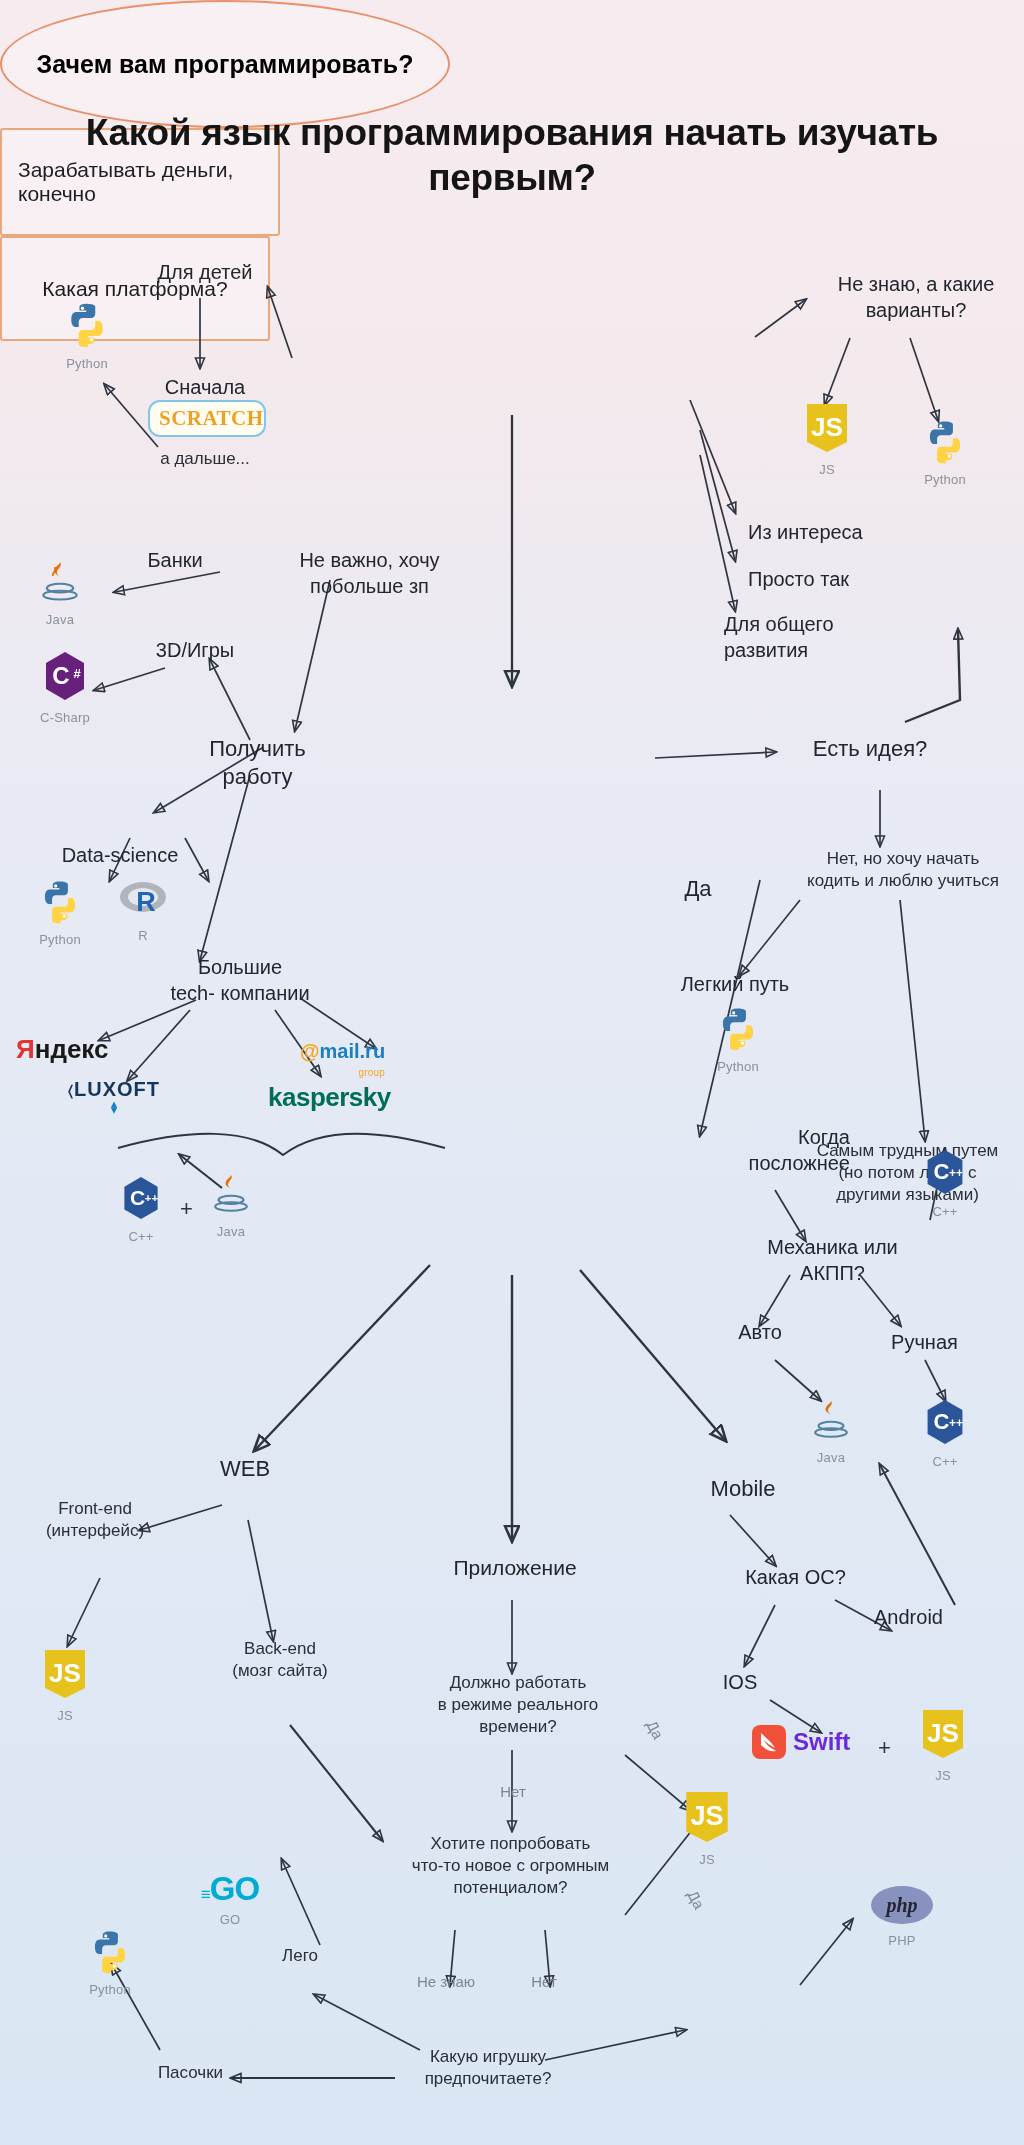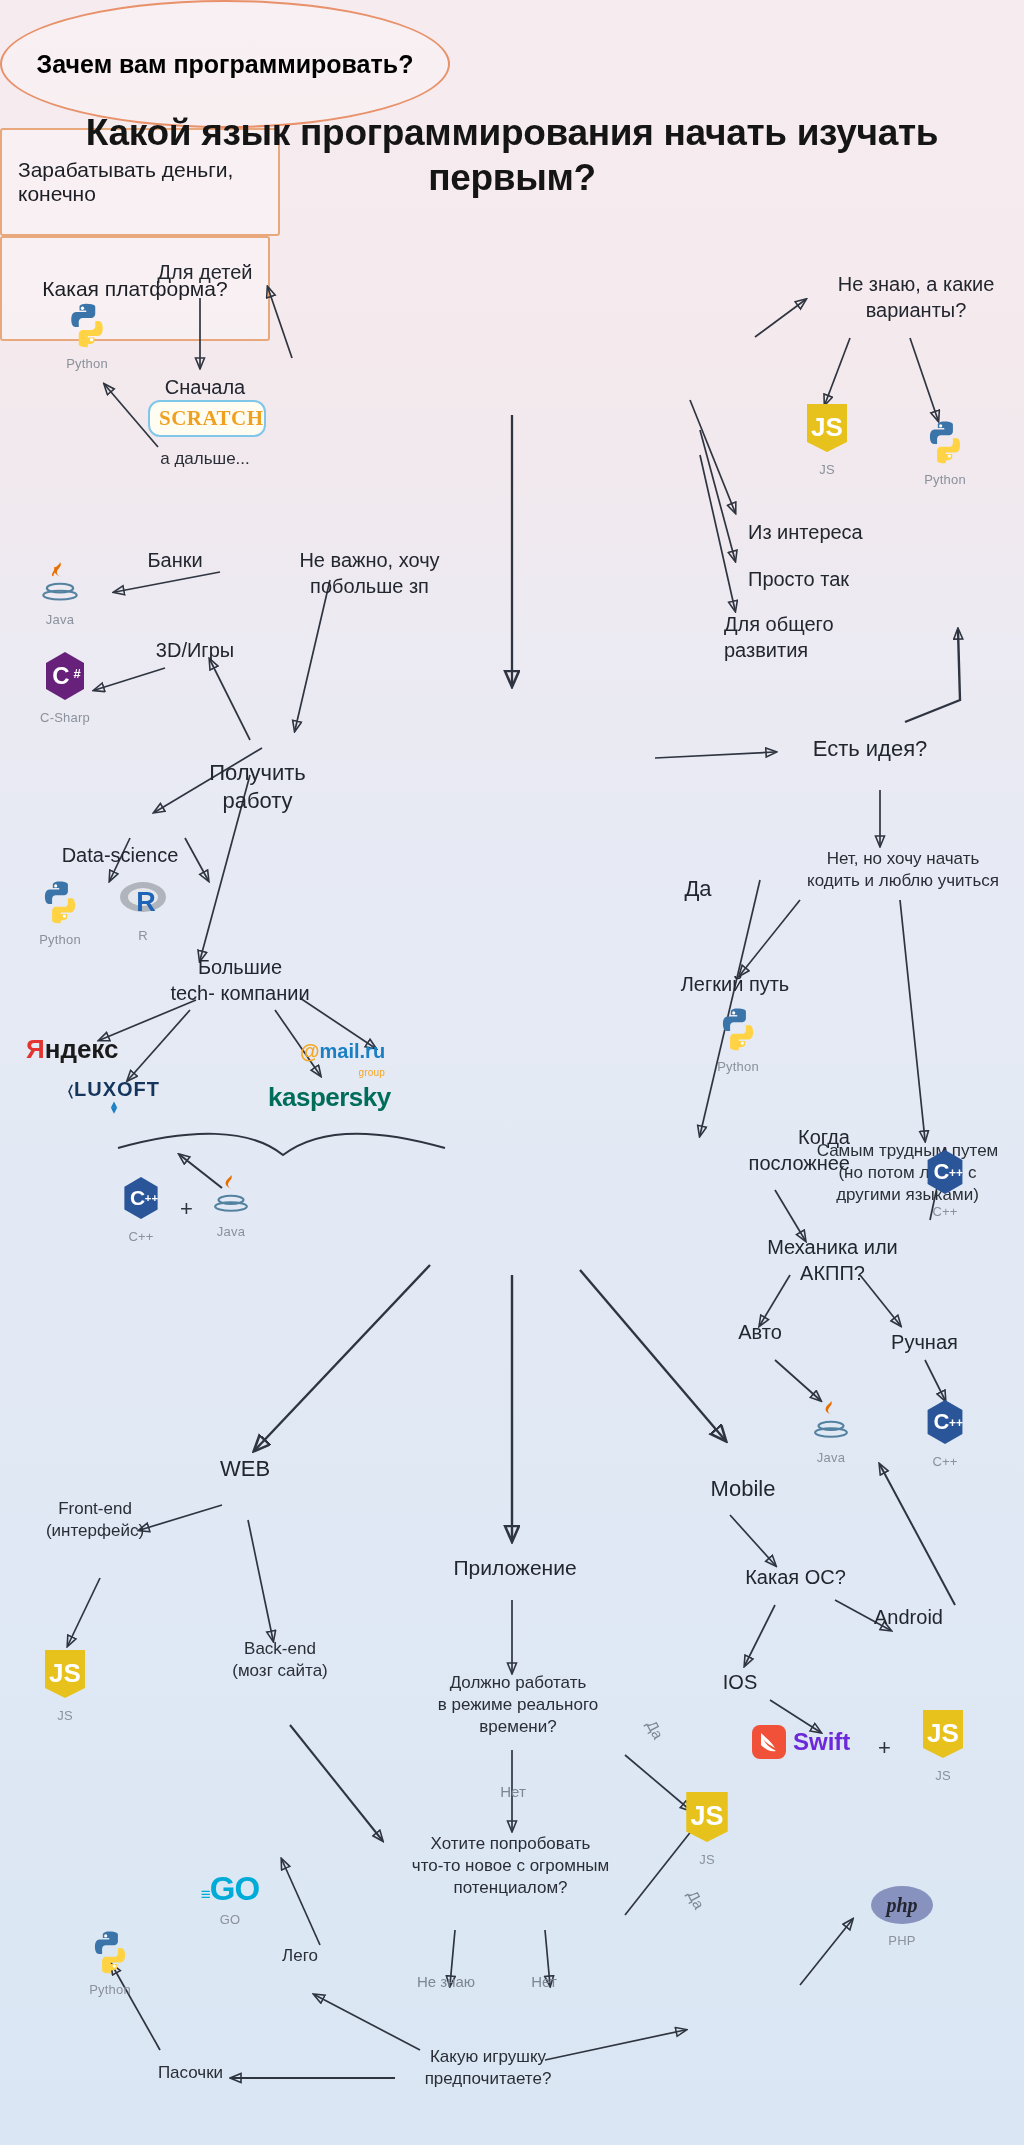--- a/index.html
+++ b/index.html
@@ -162,21 +162,21 @@
 
   <div class="node lbl" style="left:748px; top:520px; width:200px; text-align:left;">Из интереса</div>
   <div class="node lbl" style="left:748px; top:567px; width:200px; text-align:left;">Просто так</div>
   <div class="node lbl" style="left:724px; top:612px; width:200px; text-align:left;">Для общего
 развития</div>
 
   <div class="node lbl" style="left:120px; top:548px; width:110px;">Банки</div>
   <div class="node lbl" style="left:272px; top:548px; width:195px;">Не важно, хочу
 побольше зп</div>
   <div class="node lbl" style="left:130px; top:638px; width:130px;">3D/Игры</div>
-  <div class="node lbl" style="left:180px; top:735px; width:155px; font-size:22px;margin-top:24px;">Получить
+  <div class="node lbl" style="left:180px; top:735px; width:155px; font-size:22px;">Получить
 работу</div>
   <div class="node lbl" style="left:35px; top:800px; width:170px;margin-top:43px;">Data-science</div>
   <div class="node lbl" style="left:140px; top:955px; width:200px;">Большие
 tech- компании</div>
 
   <div class="node lbl" style="left:790px; top:735px; width:160px; font-size:22px;">Есть идея?</div>
   <div class="node lbl" style="left:668px; top:875px; width:60px; font-size:22px;">Да</div>
   <div class="node lbl-sm" style="left:778px; top:848px; width:250px;">Нет, но хочу начать
 кодить и люблю учиться</div>
   <div class="node lbl" style="left:655px; top:972px; width:160px;">Легкий путь</div>
@@ -285,21 +285,21 @@
 
   <div class="ico" style="left:108px; top:878px; width:70px;">
     <svg width="50" height="42" viewBox="0 0 50 42">
       <ellipse cx="25" cy="19" rx="23" ry="15" fill="#b0b5bd"></ellipse>
       <ellipse cx="25" cy="19" rx="15" ry="9" fill="#e4e7ec"></ellipse>
       <text x="28" y="33" font-size="27" font-weight="700" fill="#1f65b7" text-anchor="middle" font-family="Liberation Sans, sans-serif">R</text>
     </svg>
     <div class="cap">R</div>
   </div>
 
-  <div class="ico" style="left:26px; top:1034px;">
+  <div class="ico" style="left:16px; top:1034px;">
     <div style="font-size:26px; font-weight:700; color:#1a1a1a;">
       <span style="color:#e3342f;">Я</span>ндекс</div>
   </div>
 
   <div class="ico" style="left:68px; top:1078px;">
     <div style="font-size:20px; font-weight:700; color:#14365c; letter-spacing:1px;">
       <span style="font-size:15px;">〈</span><span>LUXOFT</span>
     </div>
     <div style="color:#1b7fc4; font-size:13px; line-height:6px;">▴<br>▾</div>
   </div>

